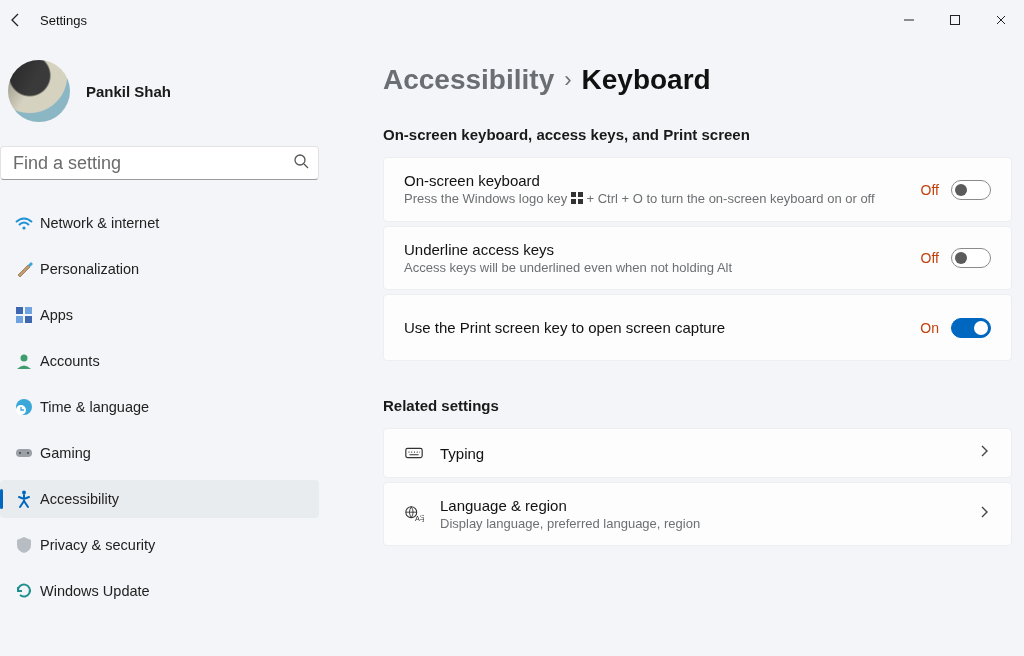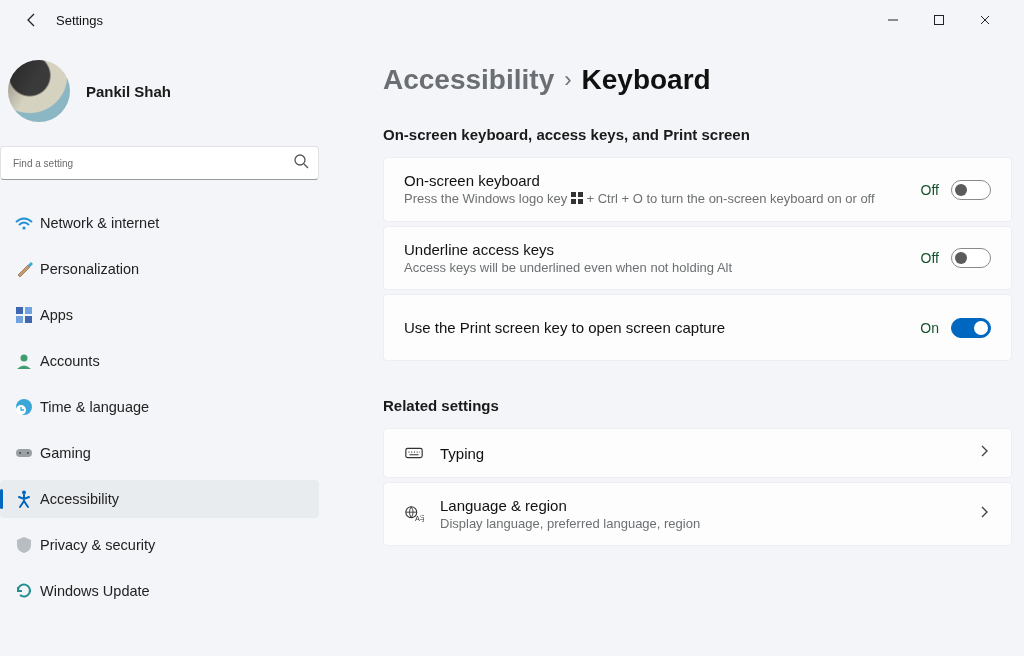--- a/index.html
+++ b/index.html
@@ -1,36 +1,36 @@
 <!DOCTYPE html>
 <html><head>
 <meta charset="utf-8">
 <style>
   * { box-sizing: border-box; margin: 0; padding: 0; font-family: "Segoe UI", -apple-system, sans-serif; }
   body { width: 1024px; height: 656px; background: #f3f5f8; overflow: hidden; color: #1a1a1a; }
 
   
-  .titlebar { height: 40px; display: flex; align-items: center; padding: 0 16px; }
+  .titlebar { height: 40px; display: flex; align-items: center; padding: 0 0; }
   .titlebar .back { width: 32px; height: 32px; display: flex; align-items: center; justify-content: center; border-radius: 4px; cursor: pointer; }
   .titlebar .title { font-size: 13px; margin-left: 8px; color: #111; }
   .titlebar .spacer { flex: 1; }
   .winbtn { width: 46px; height: 32px; display: flex; align-items: center; justify-content: center; cursor: pointer; }
   .winbtn svg { display:block; }
 
   .container { display: flex; height: 616px; }
 
   
   .sidebar { width: 335px; padding: 0 16px 0 0; display:flex; flex-direction:column; }
   .user-row { display: flex; align-items: center; gap: 16px; margin: 20px 0 24px 8px; }
   .avatar { width: 62px; height: 62px; border-radius: 50%; background: radial-gradient(circle at 35% 25%, #3a3a3a 0 32%, #d6d2c0 35% 60%, #8bb6c4 62% 100%); overflow:hidden; position:relative; }
   .avatar::after{ content:""; position:absolute; inset:0; background: linear-gradient(120deg, rgba(0,0,0,.35), rgba(0,0,0,0) 40%); }
   .user-name { font-size: 15px; font-weight: 600; }
 
   .search-wrap { position: relative; margin-bottom: 20px; }
-  .search { width: 100%; height: 34px; border: 1px solid #e2e2e4; border-bottom: 1.5px solid #9a9a9a; border-radius: 4px; background: #fff; padding: 0 38px 0 12px; font-size: 10px; color:#333;}
+  .search { width: 100%; height: 34px; border: 1px solid #e2e2e4; border-bottom: 1.5px solid #9a9a9a; border-radius: 4px; background: #fff; padding: 0 38px 0 12px; font-size: 18px; color:#333;}
   .search::placeholder{ color:#6b6b6b; }
   .search-icon { position: absolute; right: 10px; top: 50%; transform: translateY(-50%); color:#555; }
 
   .nav { margin-top: 4px; overflow:hidden; position:relative; }
   .nav-item { display: flex; align-items: center; gap: 6px; height: 38px; padding: 0 14px; border-radius: 4px; font-size: 14.5px; color:#222; cursor:pointer; }
   .nav-item + .nav-item { margin-top: 8px; }
   .nav-item.selected { background: #e9ecef; position:relative; }
   .nav-item.selected::before { content:""; position:absolute; left:0; top:9px; bottom:9px; width:3px; background:#0067c0; border-radius:2px; }
   .nav-icon { width: 20px; height: 20px; display:flex; align-items:center; justify-content:flex-start; }
 
@@ -43,21 +43,21 @@
 
   .section-title { font-size: 15px; font-weight:600; margin-bottom: 14px; color:#1a1a1a; }
   .section-title.mt { margin-top: 36px; }
 
   .card { background:#fdfdfd; border:1px solid #eceef1; border-radius:4px; padding: 14px 20px; display:flex; align-items:center; gap:16px; margin-bottom:4px; }
   .card + .card { margin-top:2px; }
   .card .body { flex:1; }
   .card .body .h { font-size:15px; color:#111; }
   .card .body .sub { font-size:13px; color:#6d7072; margin-top:2px; }
   .togglewrap{ display:flex; align-items:center; gap:12px;}
-  .toggle-label { font-size:14px; color:#14532d; }
+  .toggle-label { font-size:14px; color:#c2410c; }
   .switch { width:40px; height:20px; border-radius:20px; position:relative; cursor:pointer; }
   .switch.off { background:#fff; border:1px solid #8a8a8a; }
   .switch.off .knob { width:12px; height:12px; border-radius:50%; background:#5b5b5b; position:absolute; left:3px; top:3px; }
   .switch.on { background:#0067c0; border:1px solid #0067c0; }
   .switch.on .knob { width:14px; height:14px; border-radius:50%; background:#fff; position:absolute; right:2px; top:2px; }
 
   .winlogo { display:inline-block; vertical-align:middle; }
   .chev-right { color:#444; }
 </style>
 </head>

